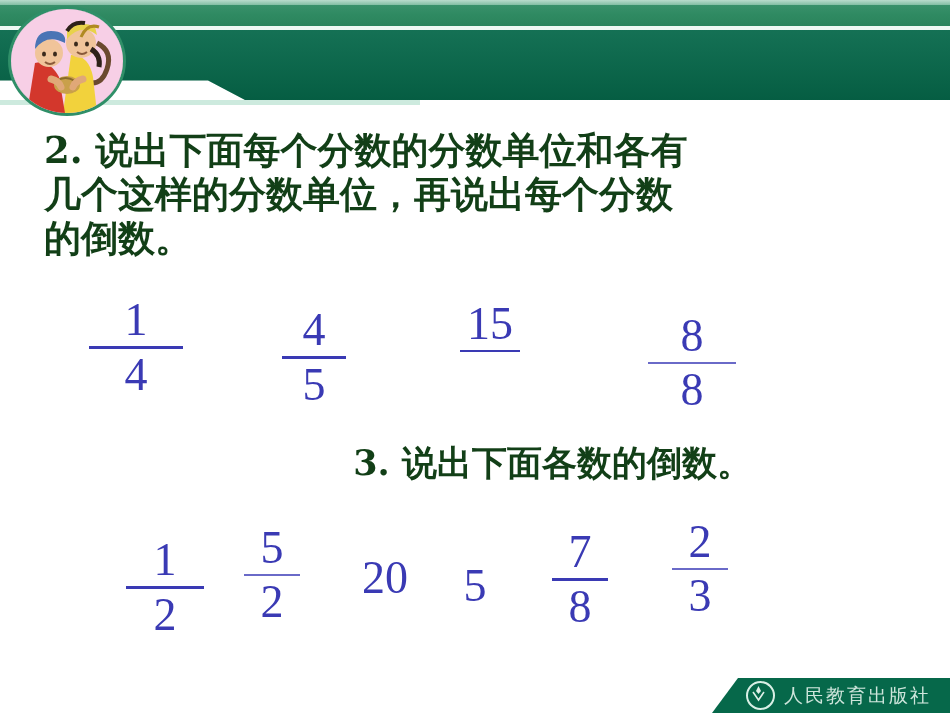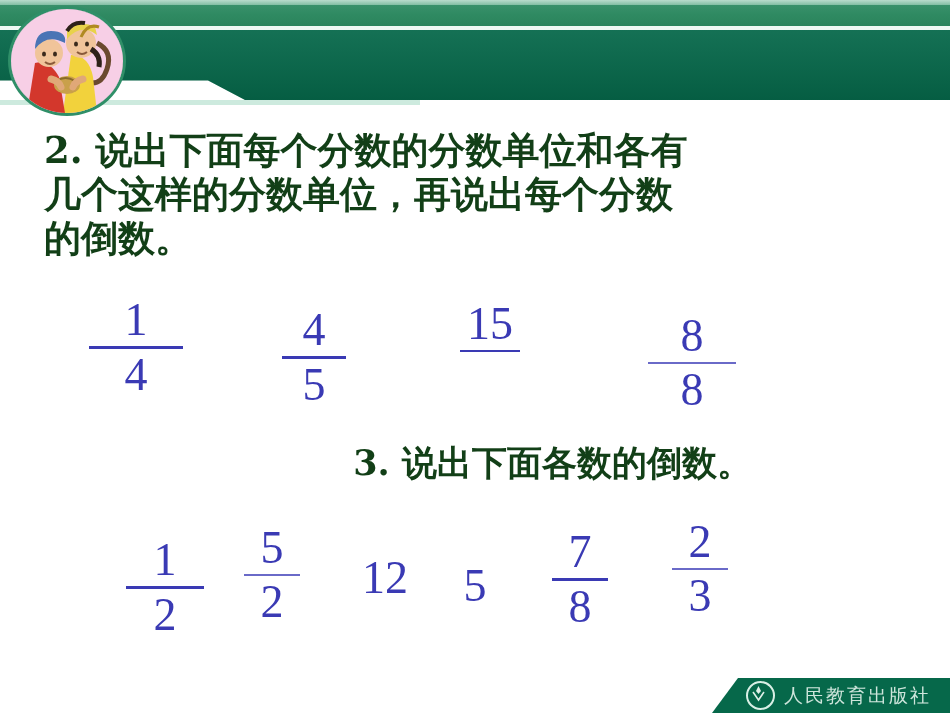--- a/index.html
+++ b/index.html
@@ -271,21 +271,21 @@
   </div>
 
   <div class="item" style="left:228px; top:524px; width:88px;">
     <span class="frac" style="width:56px;">
       <span class="top">5</span>
       <span class="rule" style="width:56px;height:2px;background:#6a6ac8;"></span>
       <span class="bot">2</span>
     </span>
   </div>
 
-  <div class="item whole" style="left:348px; top:554px; width:74px;">12</div>
+  <div class="item whole" style="left:348px; top:554px; width:74px;">20</div>
 
   <div class="item whole" style="left:450px; top:562px; width:50px;">5</div>
 
   <div class="item" style="left:536px; top:528px; width:88px;">
     <span class="frac" style="width:56px;">
       <span class="top">7</span>
       <span class="rule" style="width:56px;"></span>
       <span class="bot">8</span>
     </span>
   </div>

